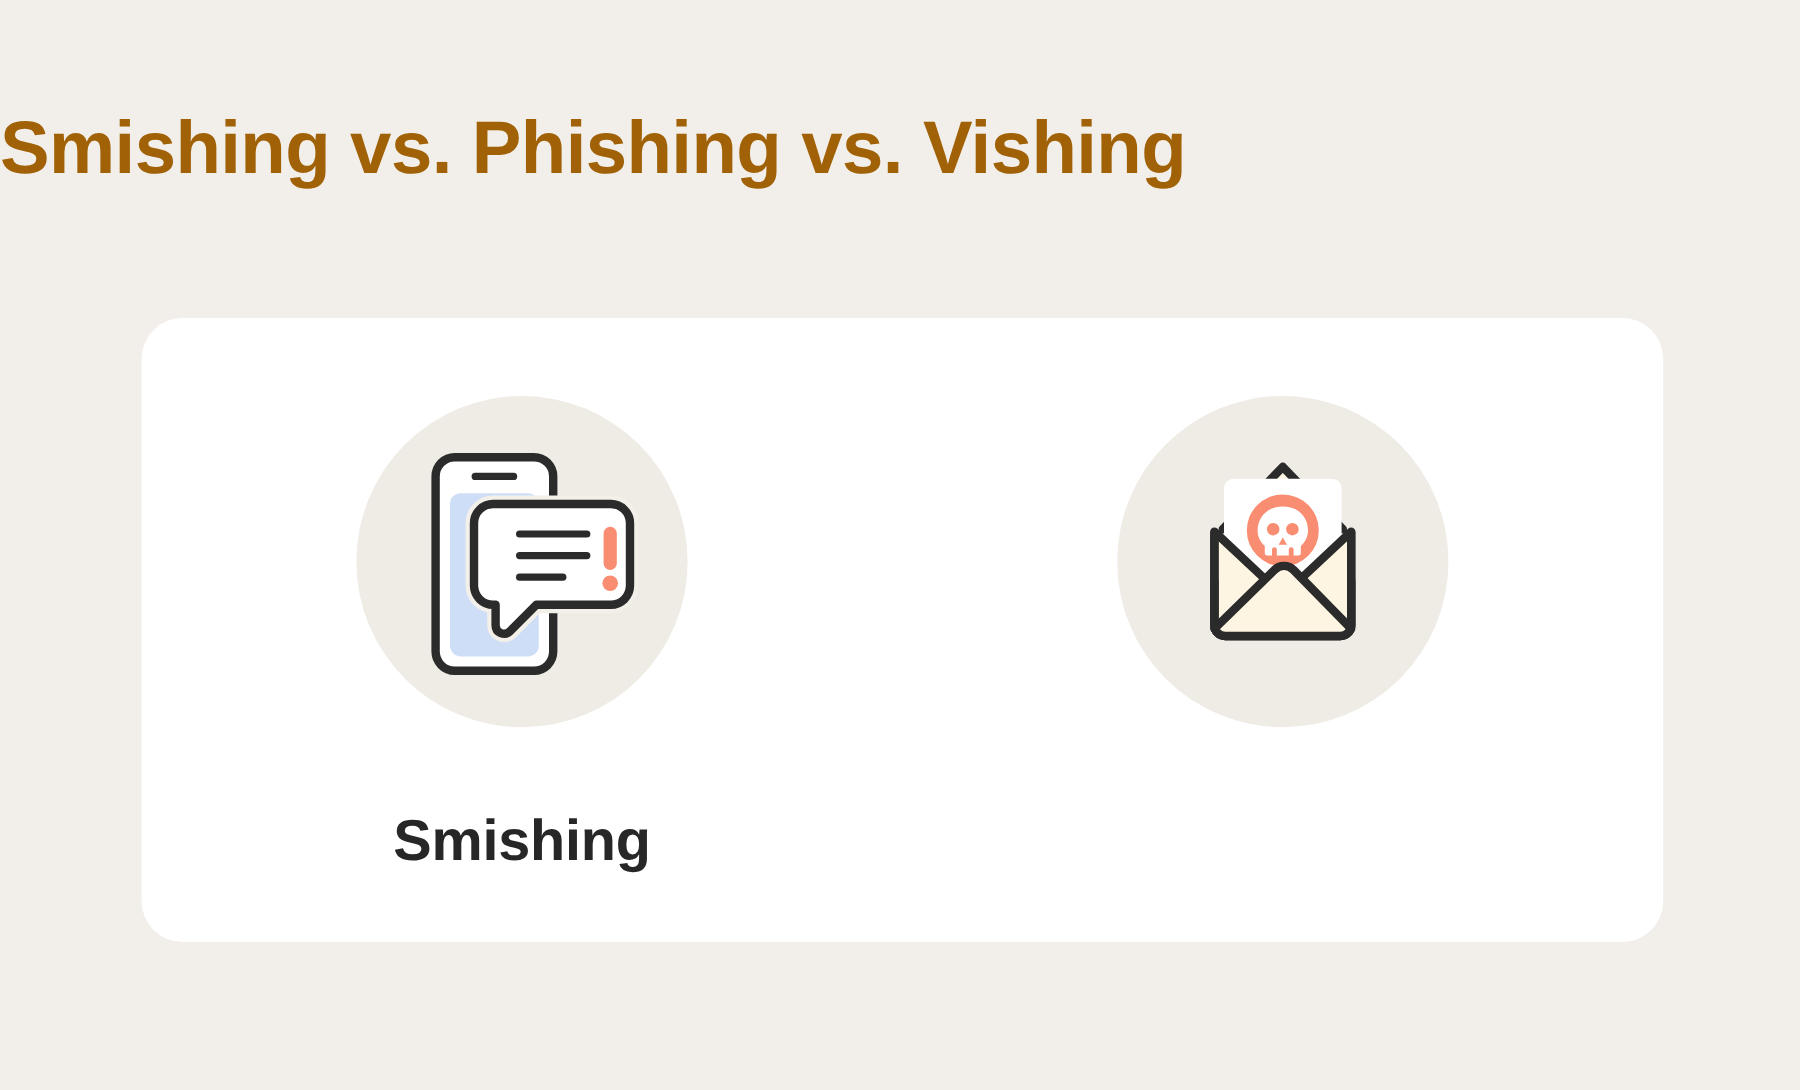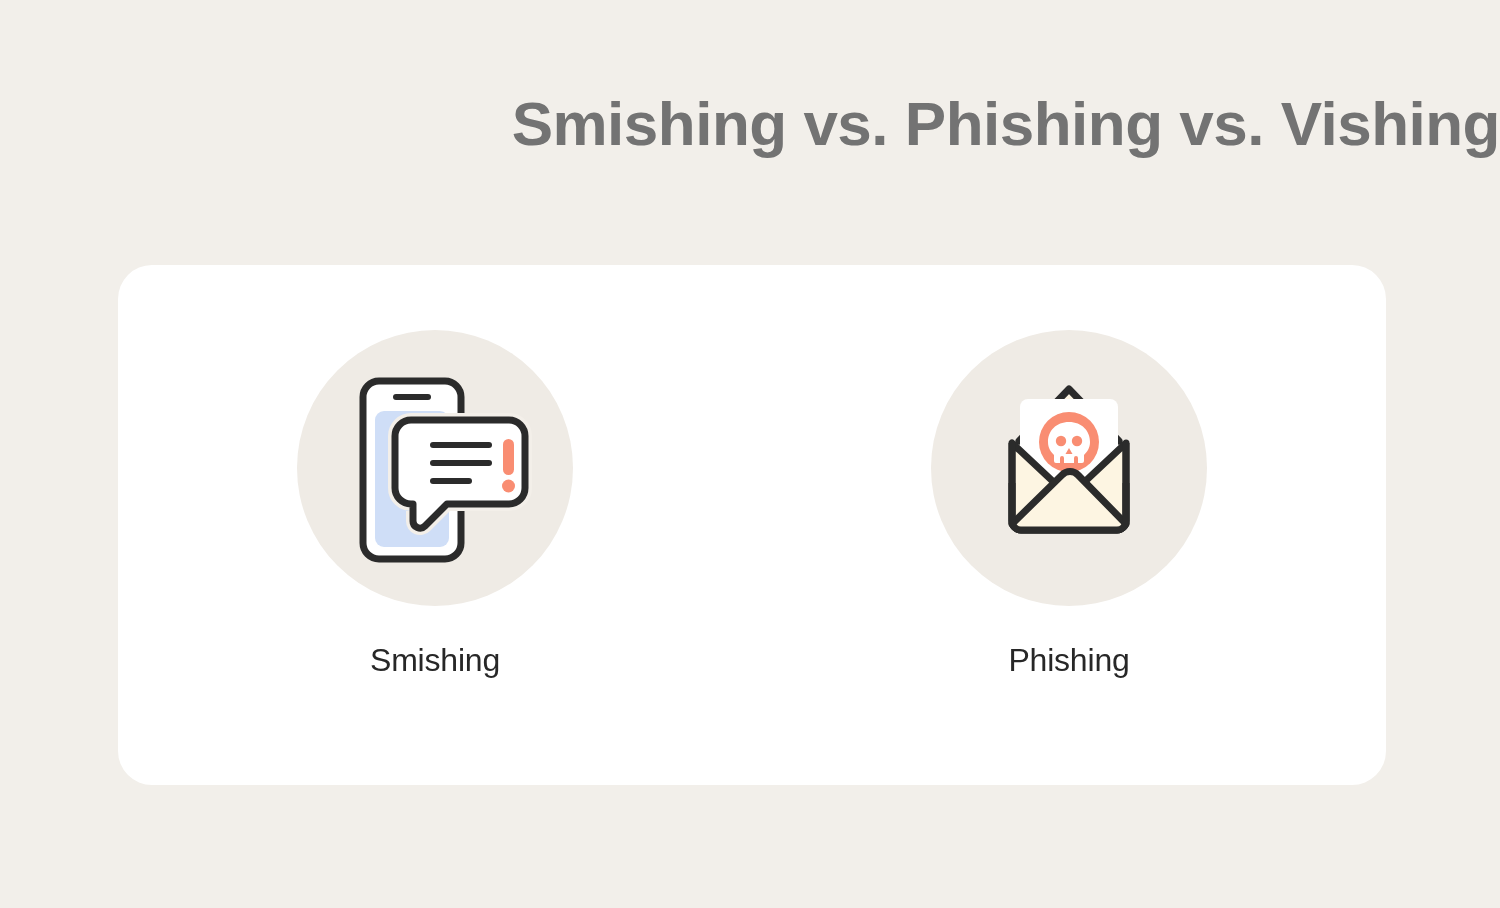--- a/index.html
+++ b/index.html
@@ -11,25 +11,25 @@
     font-family: "Liberation Sans", sans-serif;
     overflow: hidden;
     position: relative;
   }
 
   .page-title {
     position: absolute;
     top: 88px;
     left: 0;
     width: 1500px;
-    text-align: right;
+    text-align: left;
     font-size: 62px;
     font-weight: bold;
     letter-spacing: -0.5px;
-    color: #737373;
+    color: #a16207;
     line-height: 1.15;
   }
 
   .card {
     position: absolute;
     left: 118px;
     top: 265px;
     width: 1268px;
     height: 520px;
     background: #FFFFFF;
@@ -59,23 +59,23 @@
     width: 276px;
     height: 276px;
     border-radius: 50%;
     background: #EFEBE5;
     display: flex;
     align-items: center;
     justify-content: center;
   }
 
   .item-label {
-    margin-top: 36px;
-    font-size: 32px;
-    font-weight: normal;
+    margin-top: 68px;
+    font-size: 48px;
+    font-weight: bold;
     color: #272727;
     letter-spacing: -0.2px;
   }
 
   svg { display: block; }
 </style>
 </head>
 <body>
 
 <h1 class="page-title">Smishing vs. Phishing vs. Vishing</h1>
@@ -138,18 +138,17 @@
             <path d="M45 80 L45 158 a9 9 0 0 0 9 9 h96 a9 9 0 0 0 9 -9 L159 80" fill="none" stroke="#2B2B2B" stroke-width="7" stroke-linejoin="round"></path>
 
             <path d="M45 160 L95 112 a11 11 0 0 1 16 0 L159 160 L159 158
                      a9 9 0 0 1 -9 9 h-96 a9 9 0 0 1 -9 -9 z" fill="#FDF5E2"></path>
             <path d="M45 161 L95 112 a11 11 0 0 1 16 0 L159 161" fill="#FDF5E2" stroke="#2B2B2B" stroke-width="7" stroke-linejoin="round" stroke-linecap="round"></path>
 
             <path d="M45 120 L45 158 a9 9 0 0 0 9 9 h96 a9 9 0 0 0 9 -9 L159 120" fill="none" stroke="#2B2B2B" stroke-width="7" stroke-linejoin="round"></path>
           </svg>
         </span>
       </div>
-      <div class="item-label">Phishing</div>
     </div>
 
 
   </div>
 </div>
 
 </body></html>

